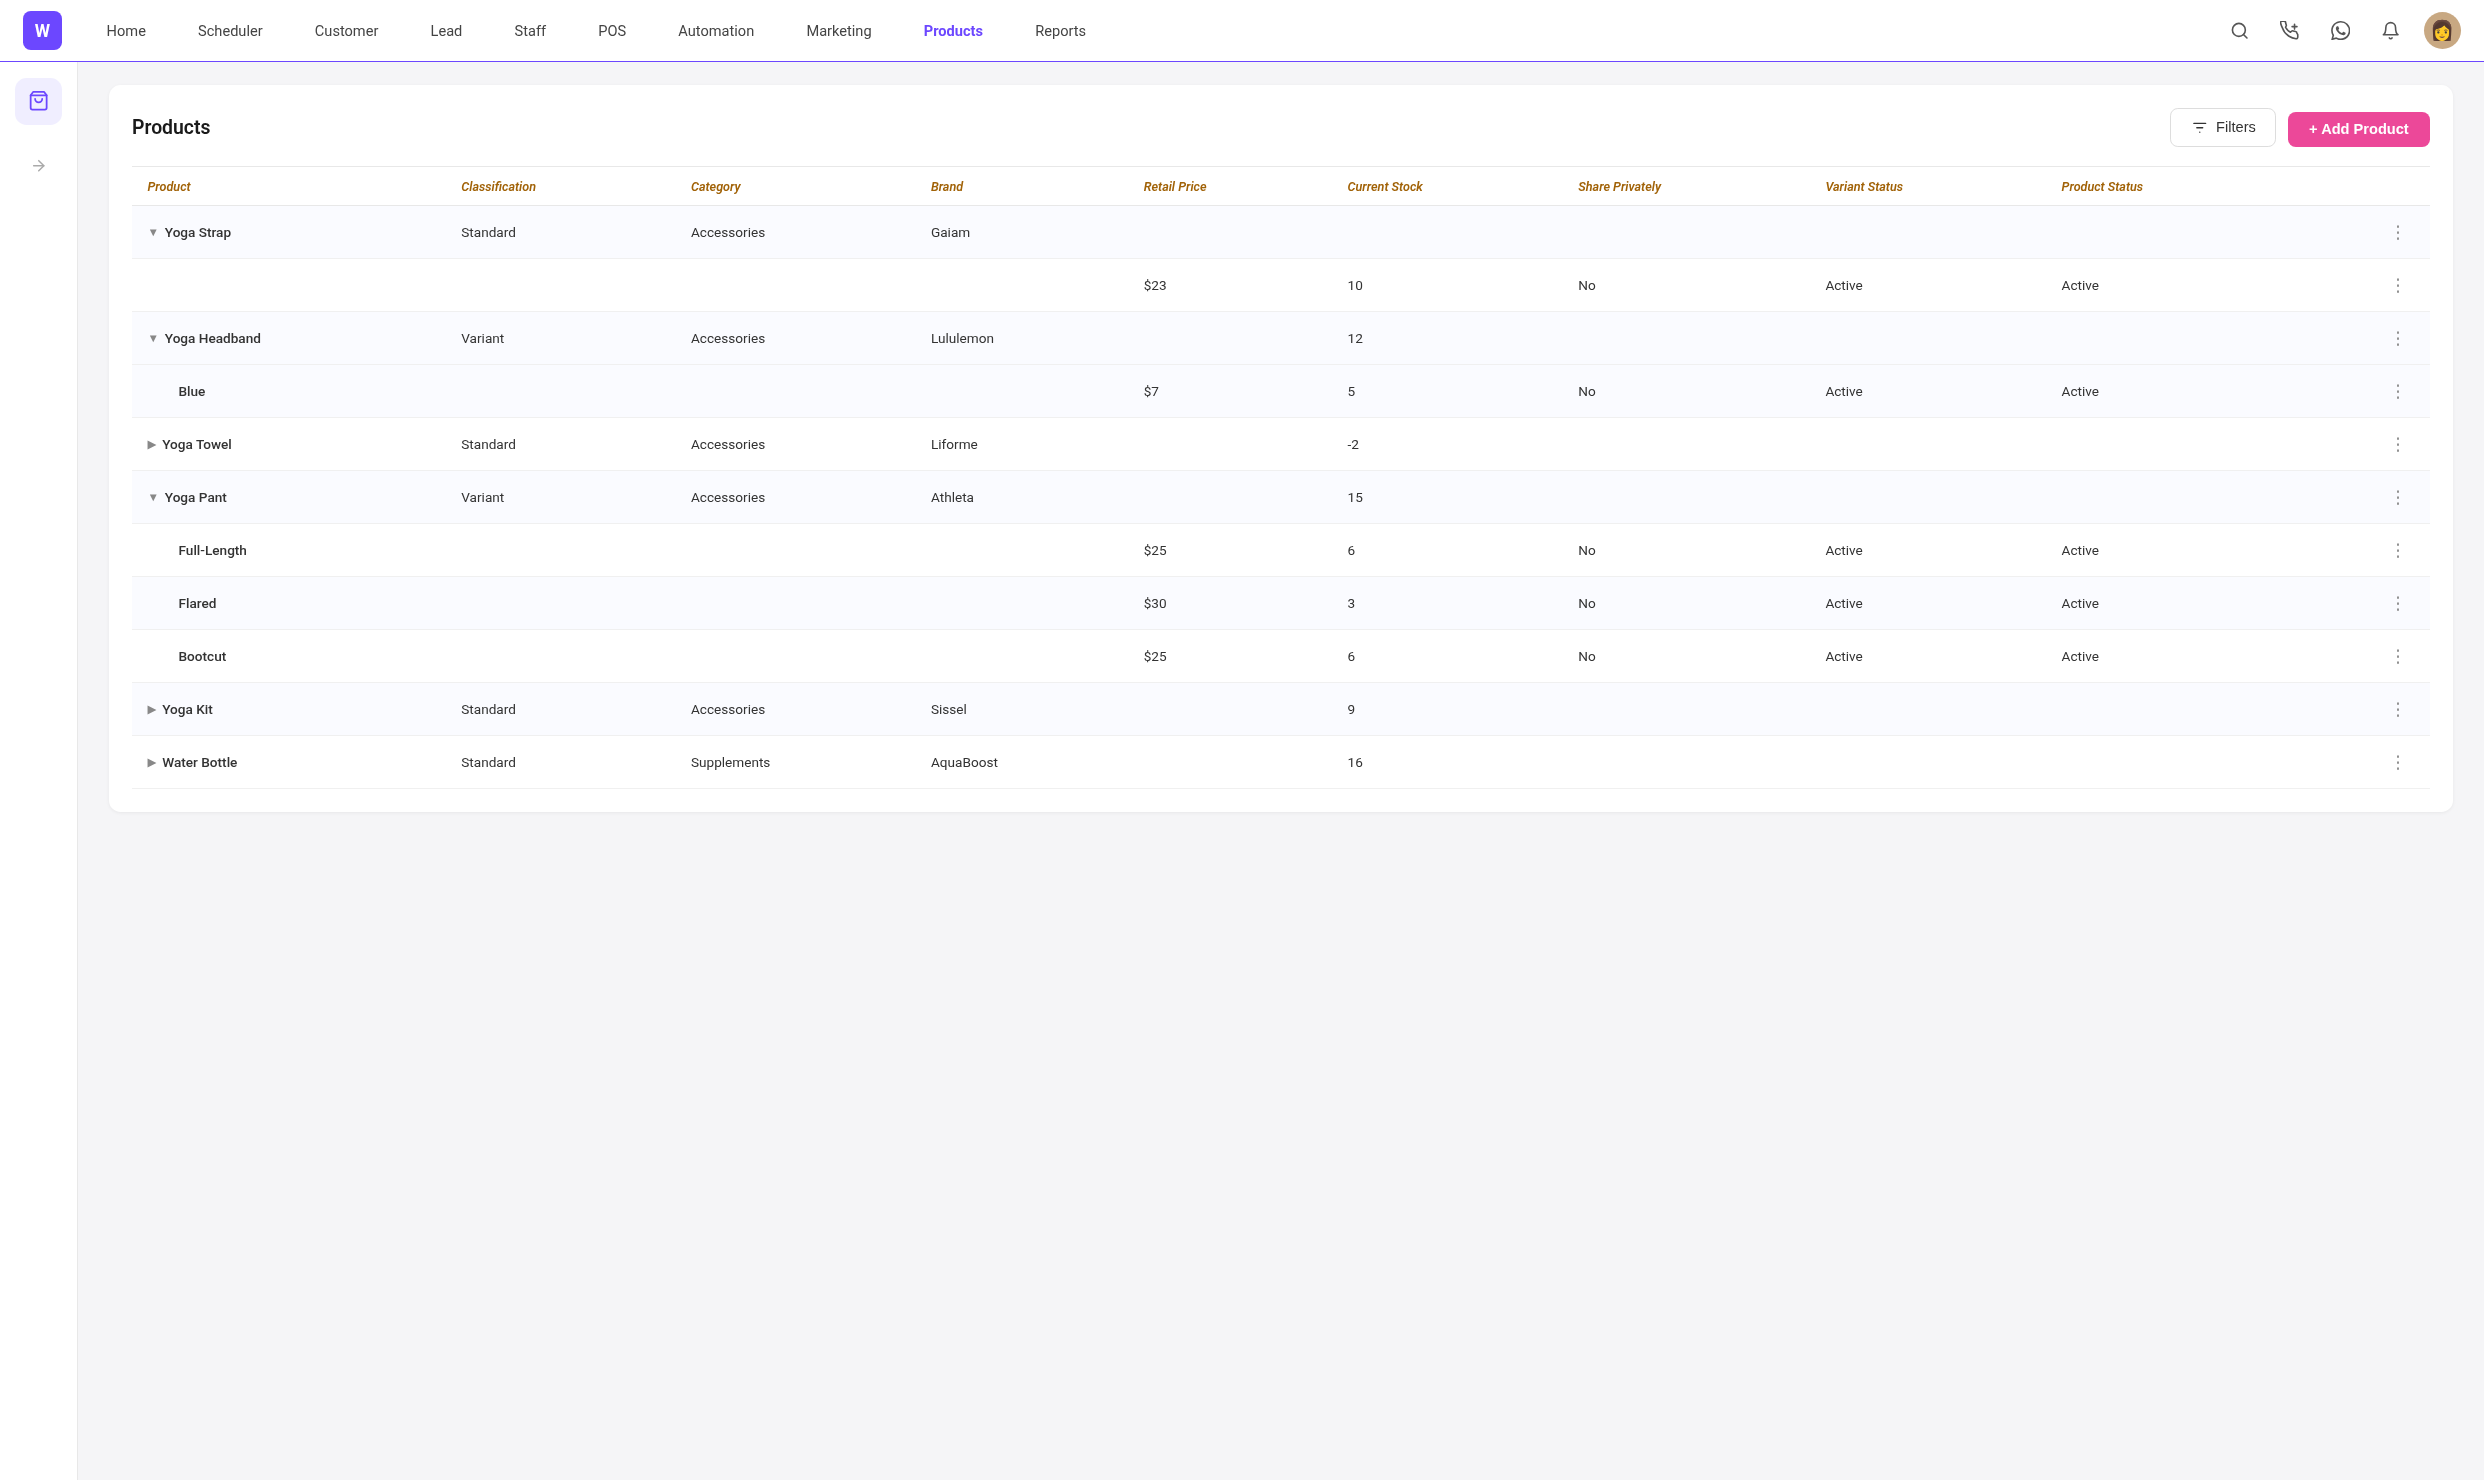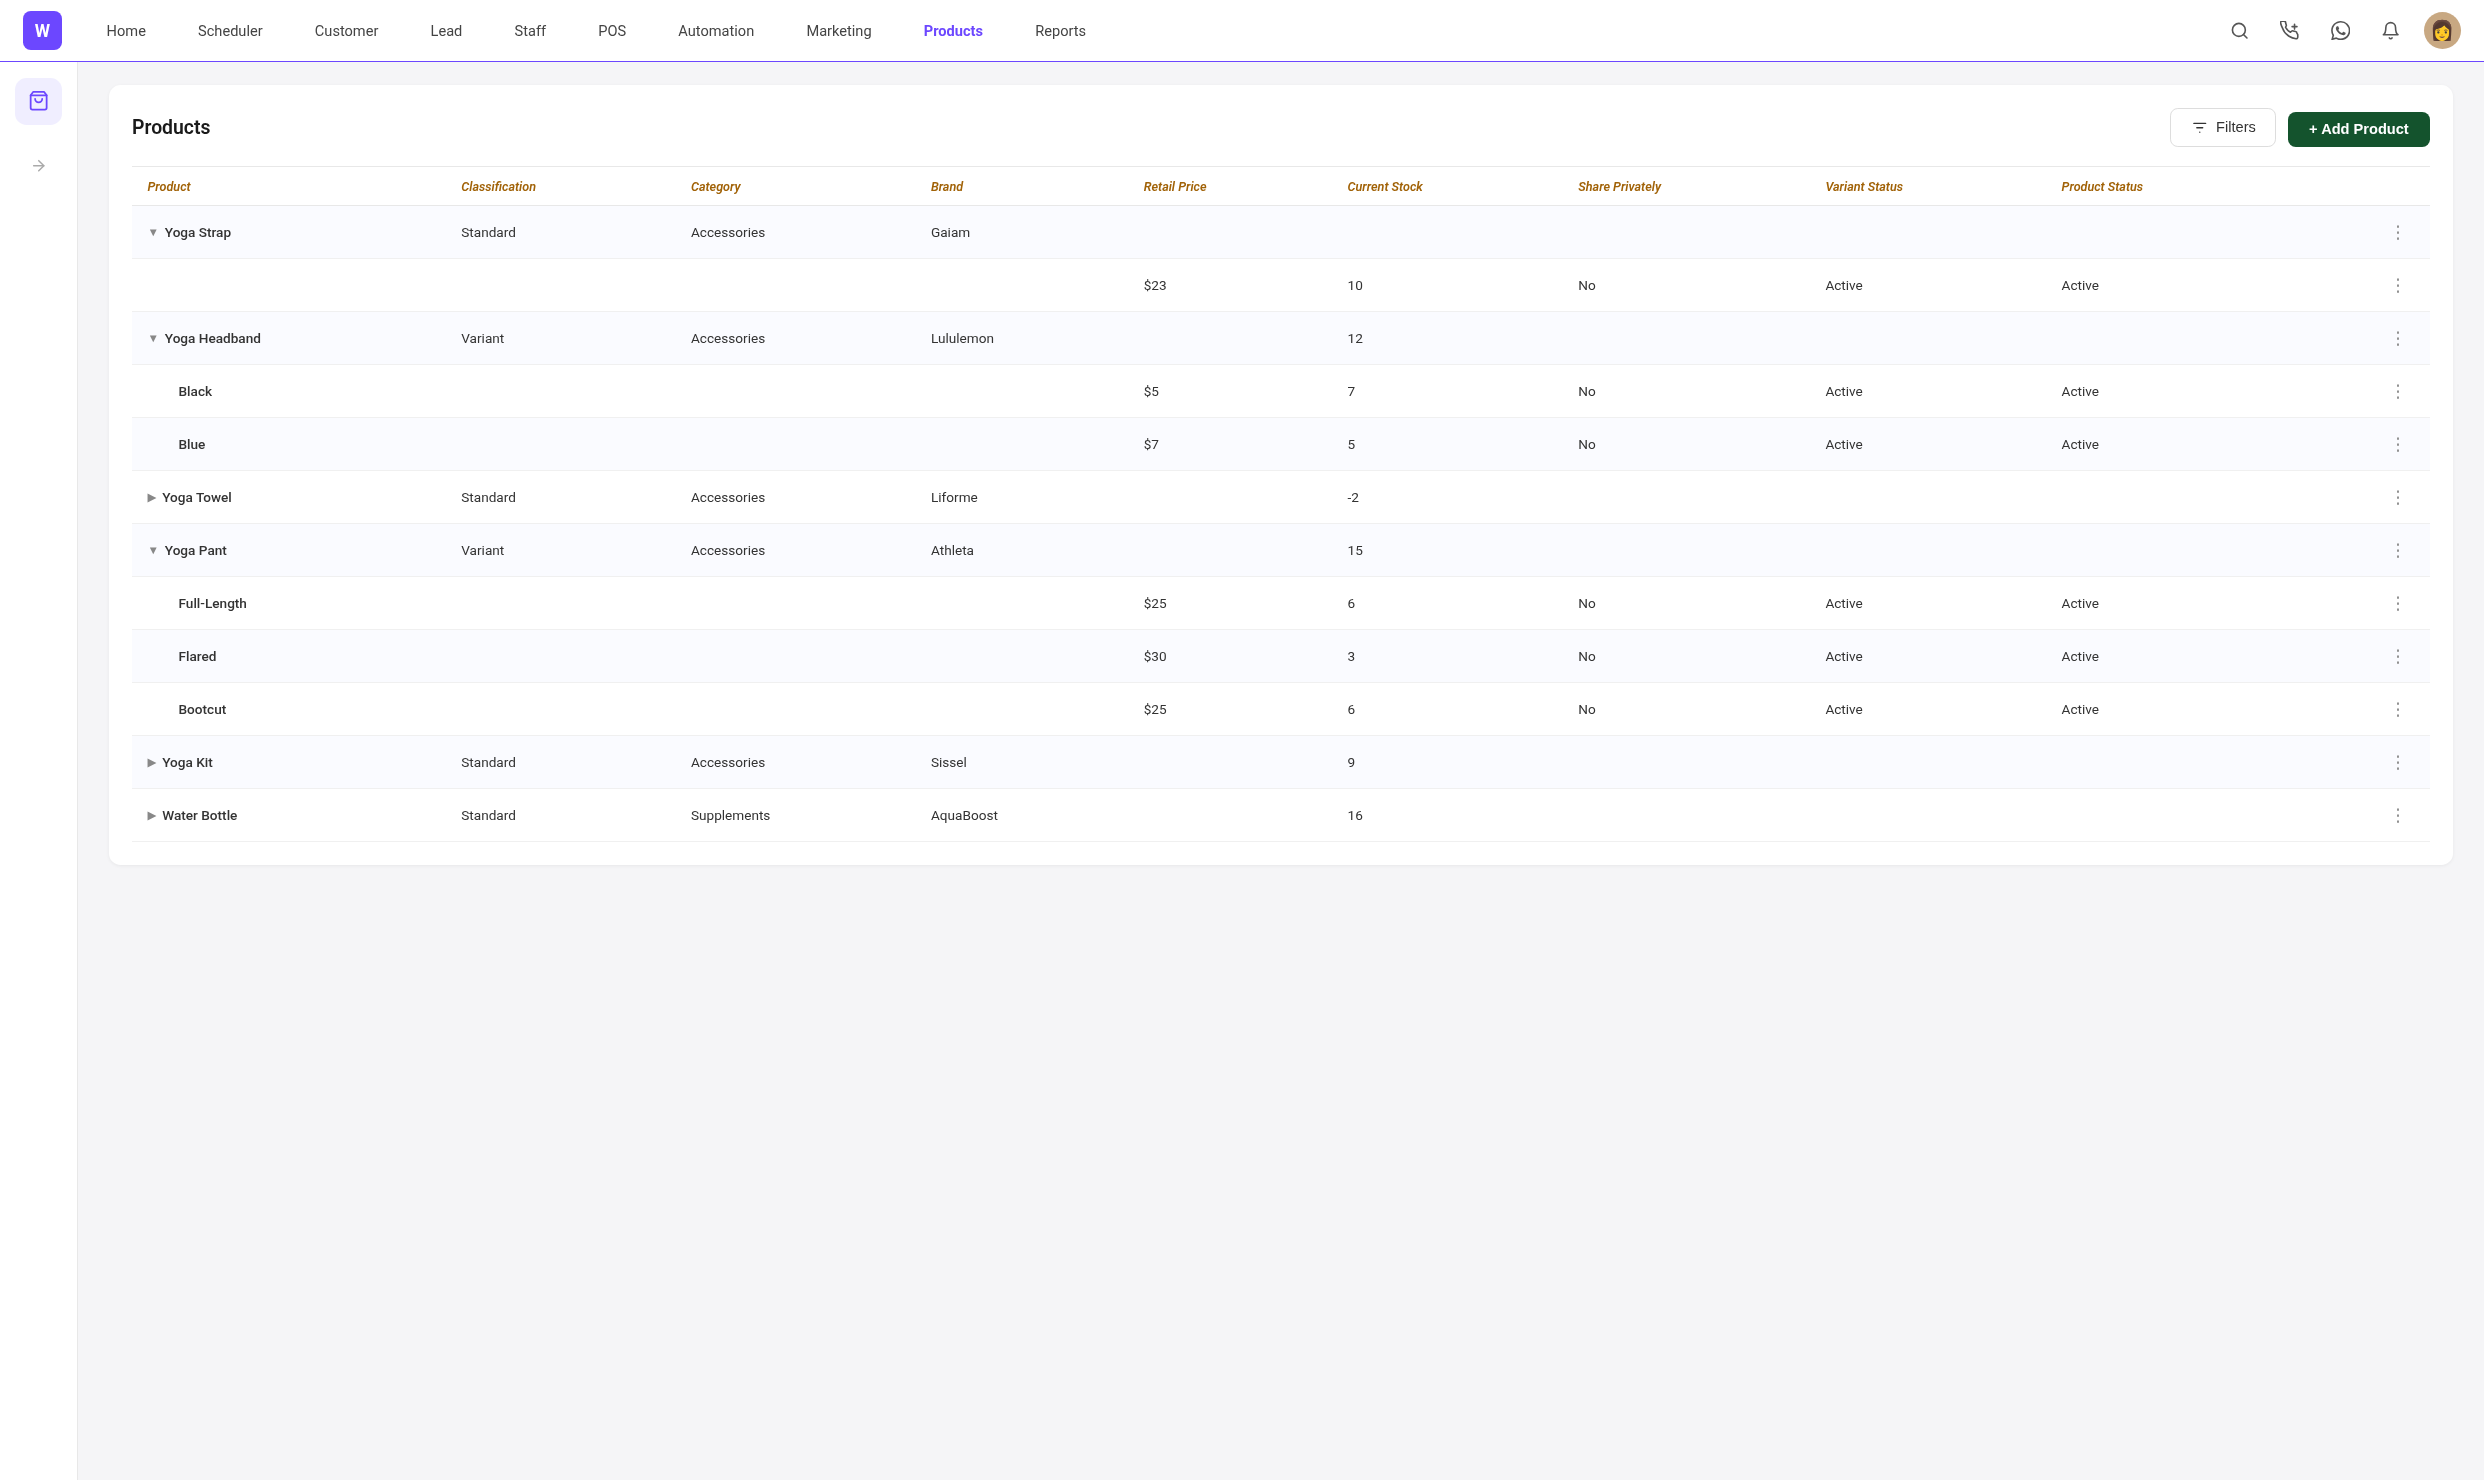--- a/index.html
+++ b/index.html
@@ -125,21 +125,21 @@
       border: 1px solid #ddd;
       border-radius: 7.8px;
       background: #fff;
       cursor: pointer;
       font-size: 14.6px;
       color: #333;
     }
     .add-product-btn {
       display: flex; align-items: center; gap: 7.8px;
       padding: 9.7px 21.3px;
-      background: #14532d;
+      background: #ec4899;
       color: #fff;
       border: none;
       border-radius: 7.8px;
       cursor: pointer;
       font-size: 14.6px;
       font-weight: 600;
     }
 
     
     .products-table {
@@ -328,36 +328,20 @@
               <td>Variant</td>
               <td>Accessories</td>
               <td>Lululemon</td>
               <td></td>
               <td>12</td>
               <td></td>
               <td></td>
               <td></td>
               <td class="actions-cell"><button class="more-btn">⋮</button></td>
             </tr>
-            <tr>
-              <td>
-                <div class="product-name variant-indent">
-                  <span>Black</span>
-                </div>
-              </td>
-              <td></td>
-              <td></td>
-              <td></td>
-              <td>$5</td>
-              <td>7</td>
-              <td>No</td>
-              <td>Active</td>
-              <td>Active</td>
-              <td class="actions-cell"><button class="more-btn">⋮</button></td>
-            </tr>
             <tr class="row-alt">
               <td>
                 <div class="product-name variant-indent">
                   <span>Blue</span>
                 </div>
               </td>
               <td></td>
               <td></td>
               <td></td>
               <td>$7</td>

